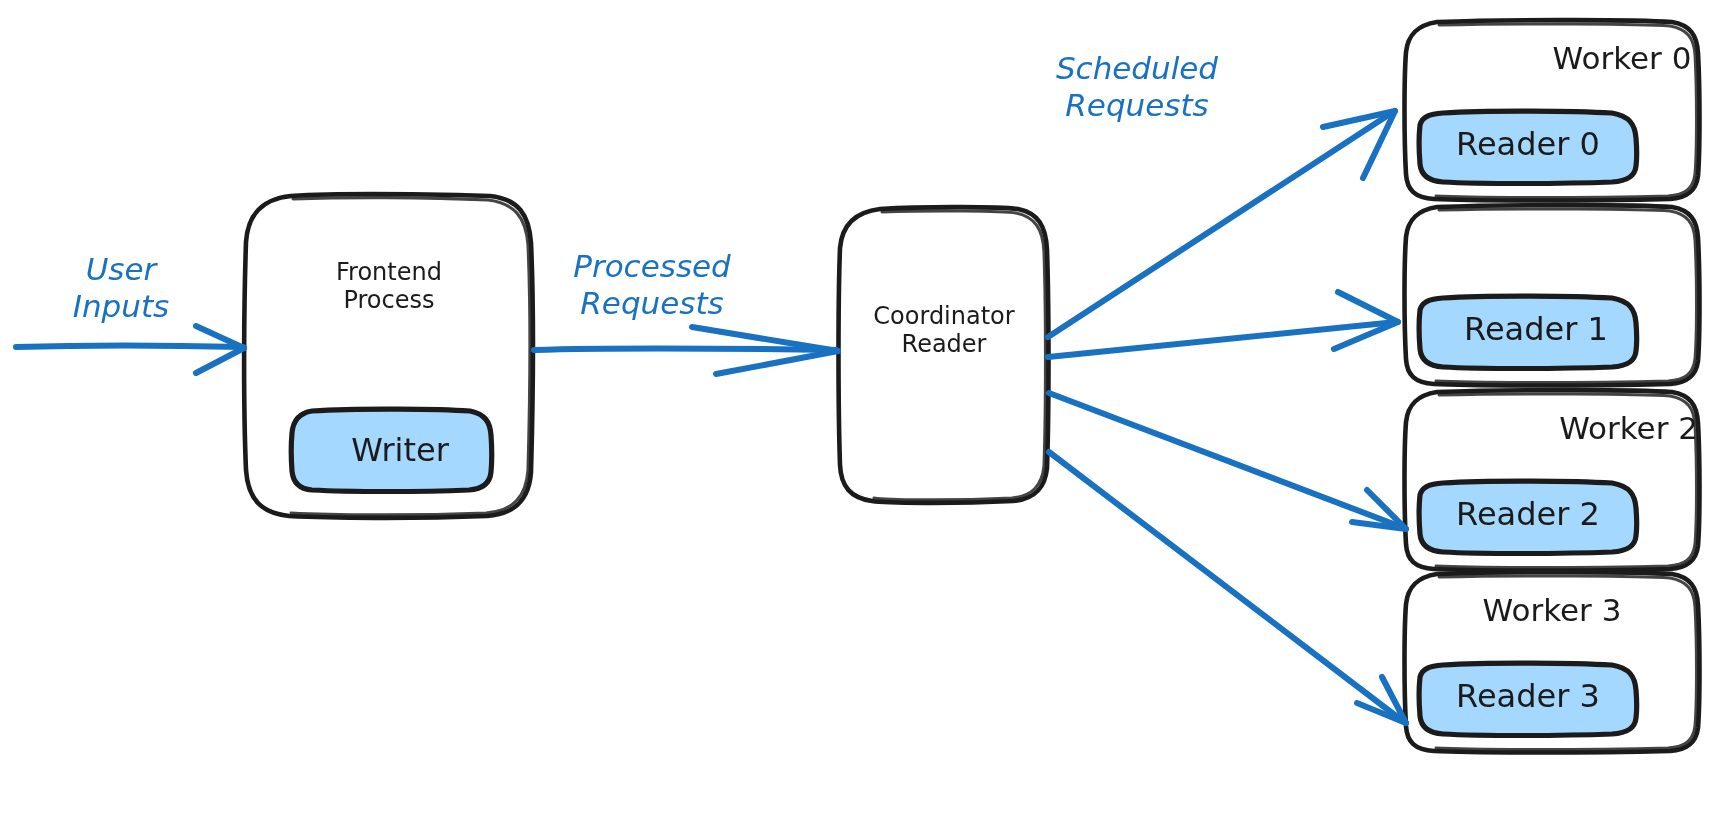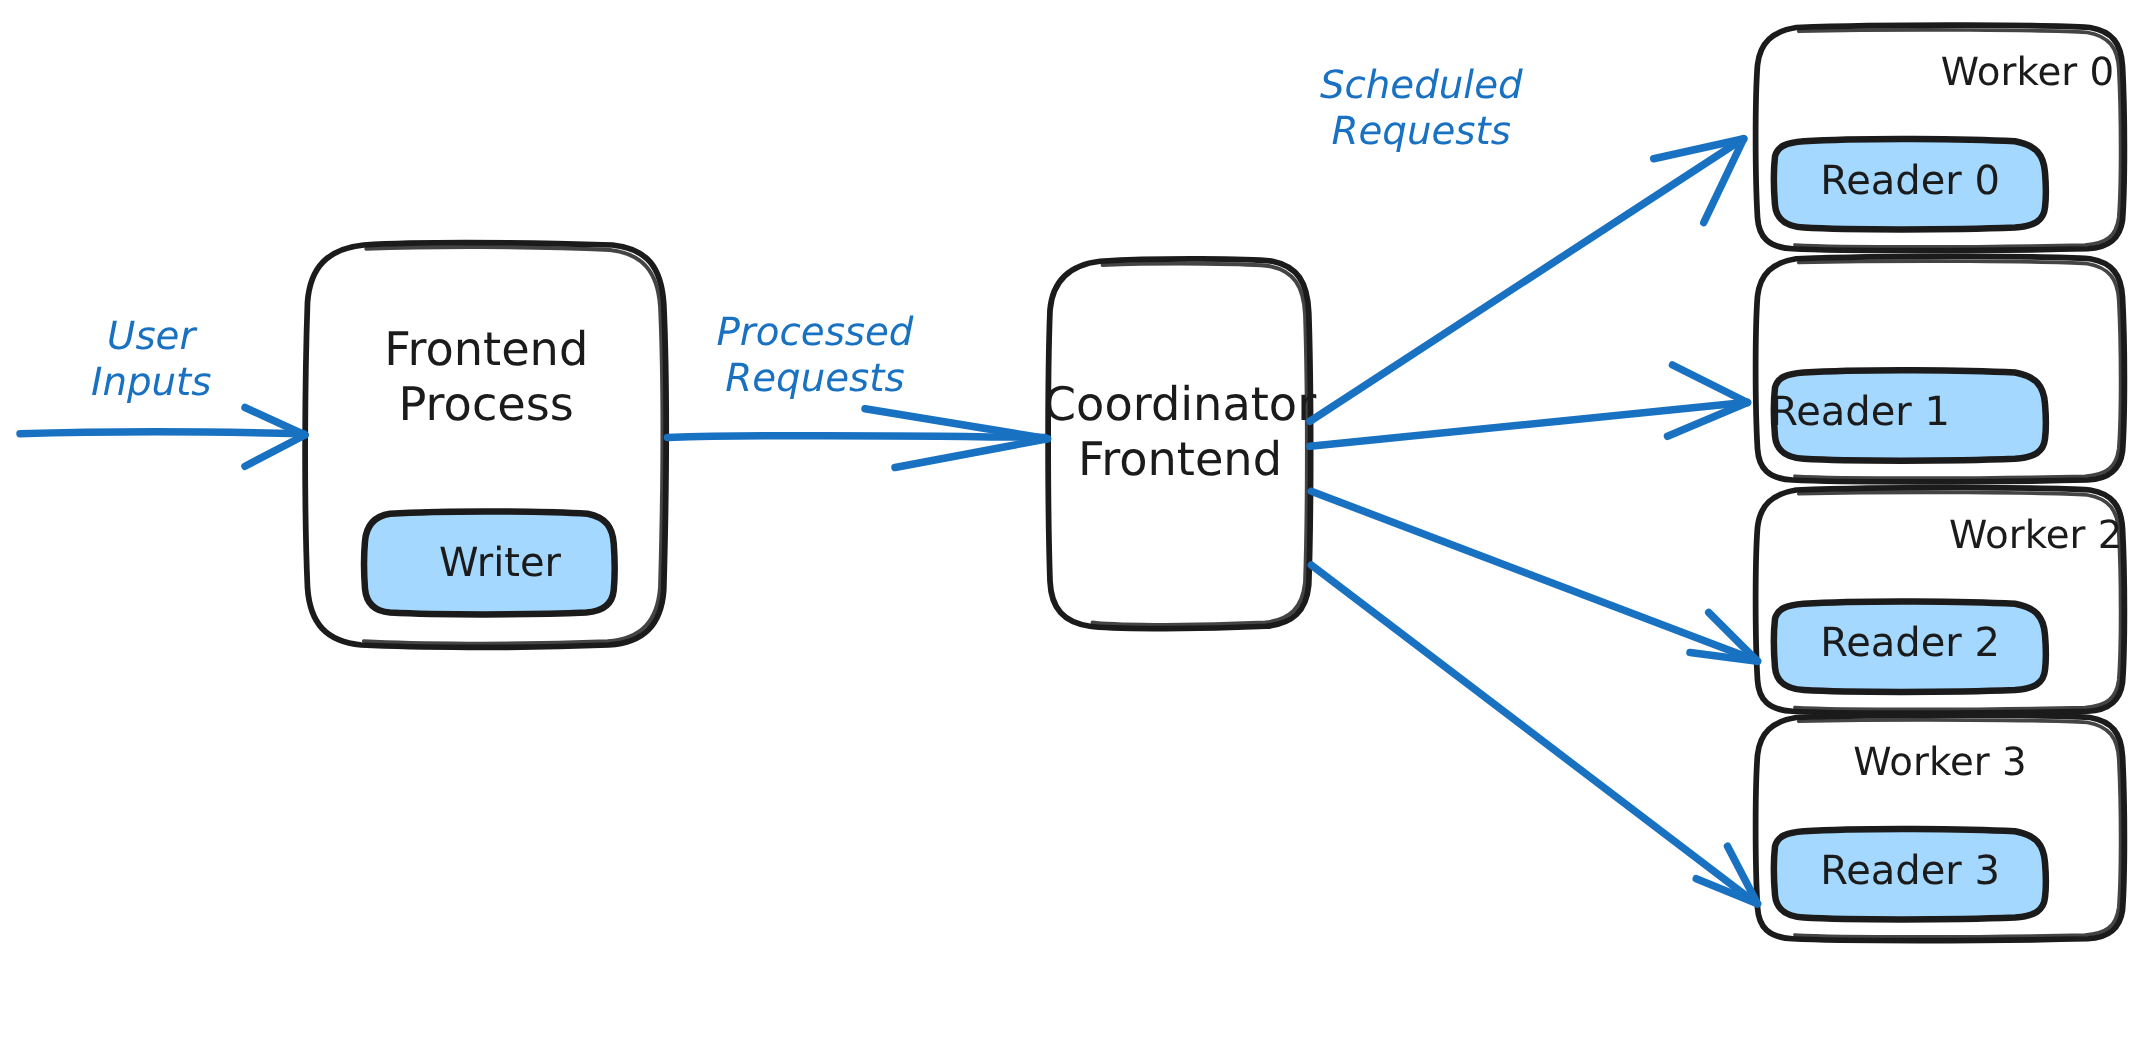--- a/index.html
+++ b/index.html
@@ -41,21 +41,21 @@
     text-align: center;
     color: #1971c2;
     font-family: "DejaVu Sans", sans-serif;
     line-height: 1.2;
     white-space: pre-line;
     pointer-events: none;
     user-select: none;
     font-style: italic;
   }
   .proc-title {
-    font-size: 37px;
+    font-size: 24px;
   }
   .worker-title {
     font-size: 31px;
   }
   .inner-title {
     font-size: 32px;
   }
   .edge-label {
     font-size: 31px;
   }
@@ -188,26 +188,26 @@
       <path d="M 1382 677 L 1406 723" fill="none" stroke="#1971c2" stroke-width="6" stroke-linecap="round"></path>
       <path d="M 1357 703 L 1406 723" fill="none" stroke="#1971c2" stroke-width="6" stroke-linecap="round"></path>
     </g>
   </svg>
 
   <div class="node-label proc-title" style="left:246px; top:258px; width:286px;">Frontend
 Process</div>
   <div class="node-label inner-title" style="left:300px; top:432px; width:200px;text-align:center;">Writer</div>
 
   <div class="node-label proc-title" style="left:798px; top:302px; width:292px;">Coordinator
-Frontend</div>
+Reader</div>
 
   <div class="node-label worker-title" style="left:1476px; top:40px; width:292px;">Worker 0</div>
   <div class="node-label inner-title" style="left:1420px; top:126px; width:216px;">Reader 0</div>
 
-  <div class="node-label inner-title" style="left:1380px; top:311px; width:216px;">Reader 1</div>
+  <div class="node-label inner-title" style="left:1428px; top:311px; width:216px;">Reader 1</div>
 
   <div class="node-label worker-title" style="left:1406px; top:410px; width:292px;text-align:right;">Worker 2</div>
   <div class="node-label inner-title" style="left:1420px; top:496px; width:216px;">Reader 2</div>
 
   <div class="node-label worker-title" style="left:1406px; top:592px; width:292px;">Worker 3</div>
   <div class="node-label inner-title" style="left:1420px; top:678px; width:216px;">Reader 3</div>
 
   <div class="edge-label" style="left:24px; top:251px; width:194px;">User
 Inputs</div>
 

